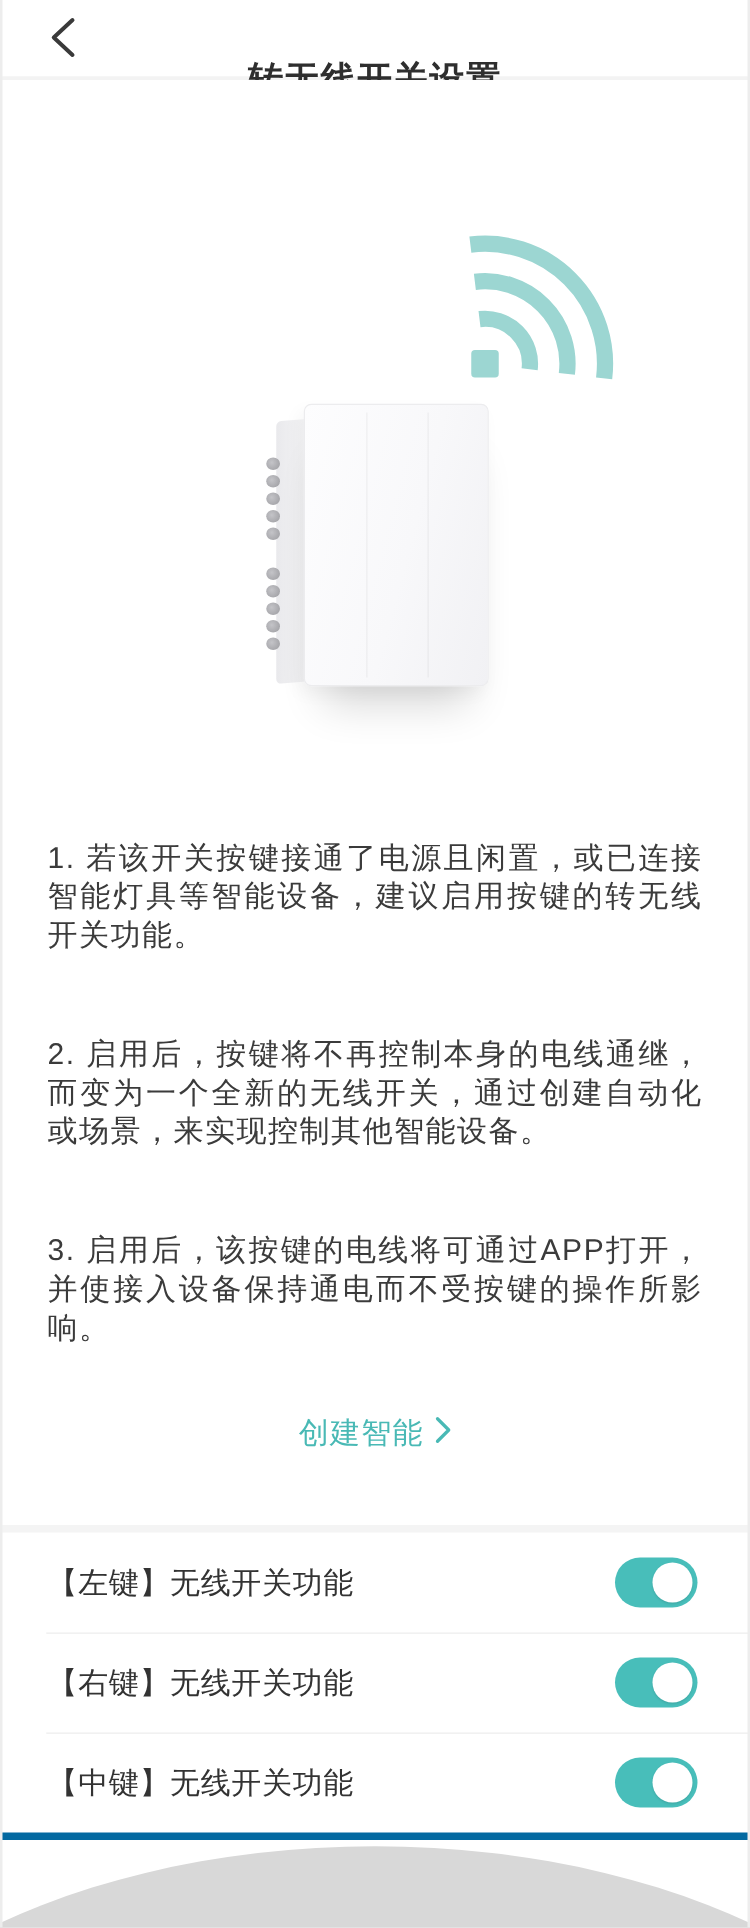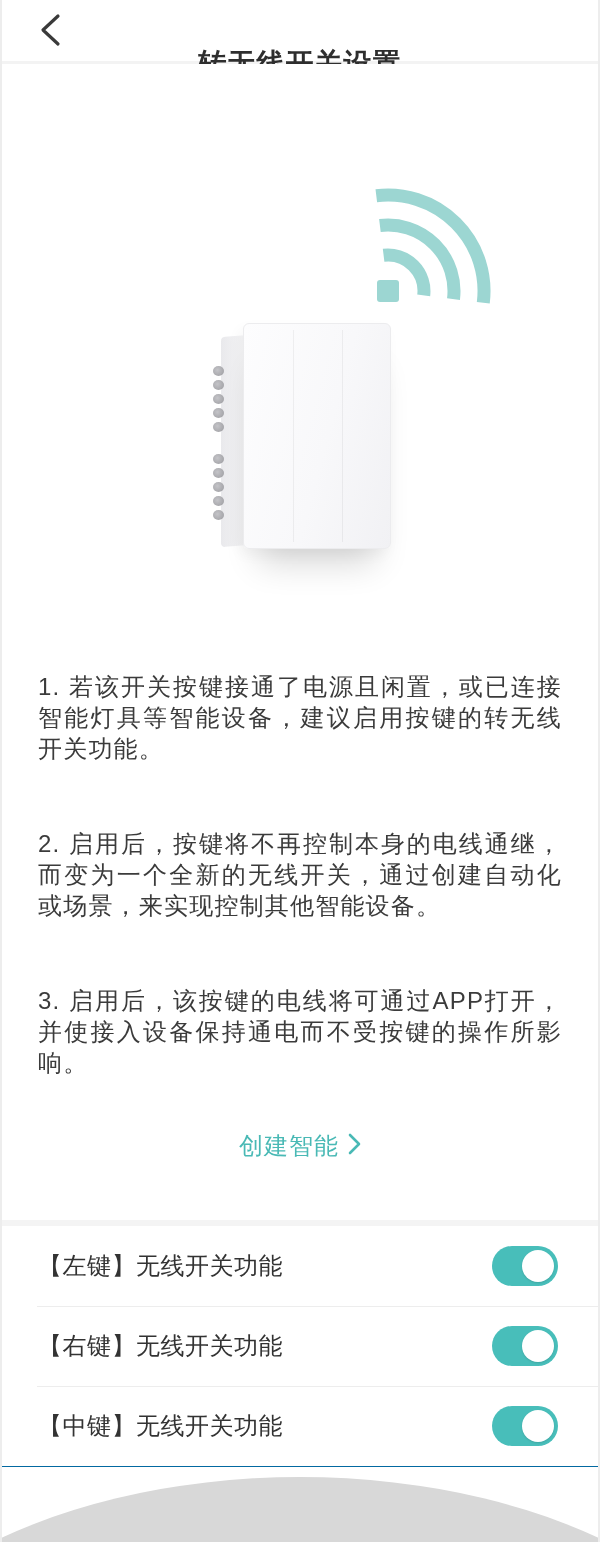--- a/index.html
+++ b/index.html
@@ -64,21 +64,21 @@
     margin-top:52px; height:32px;
     display:flex; align-items:center; justify-content:center; gap:8px;
     cursor:pointer;
   }
   .smart-link-label { font-size:24px; color:var(--accent-link,#49b9b5); letter-spacing:1px;text-align:center; }
 
   
   .toggle-section {
     margin-top:58px;
     border-top:6px solid #f4f4f4;
-    border-bottom:1px solid #0369a1;
+    border-bottom:6px solid #0369a1;
     background:#fff;
   }
   .toggle-row {
     height:80px; display:flex; align-items:center; justify-content:space-between;
     padding:0 42px 0 38px; position:relative;
   }
   .toggle-row:not(:first-child)::before {
     content:""; position:absolute; left:37px; right:0; top:0; height:1px; background:#ededed;
   }
   .toggle-label { font-size:24px; color:#333; letter-spacing:0.5px; }

